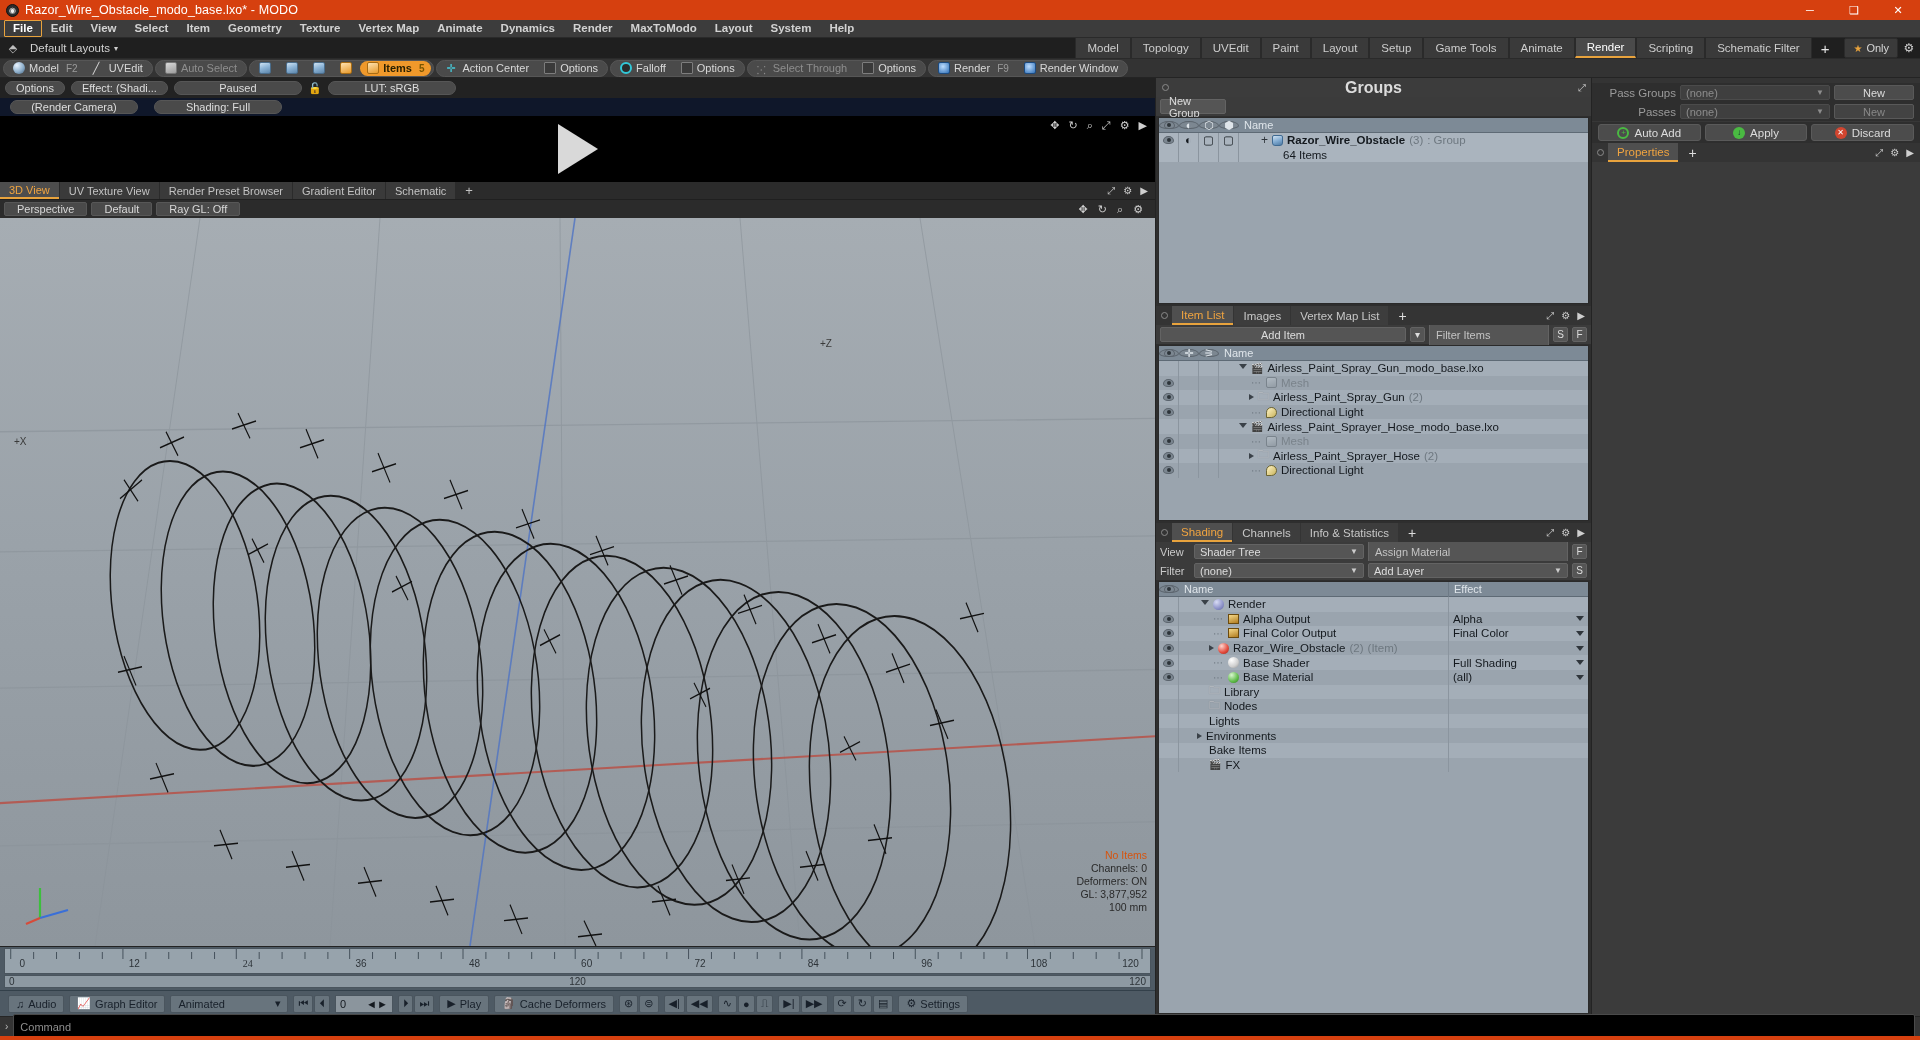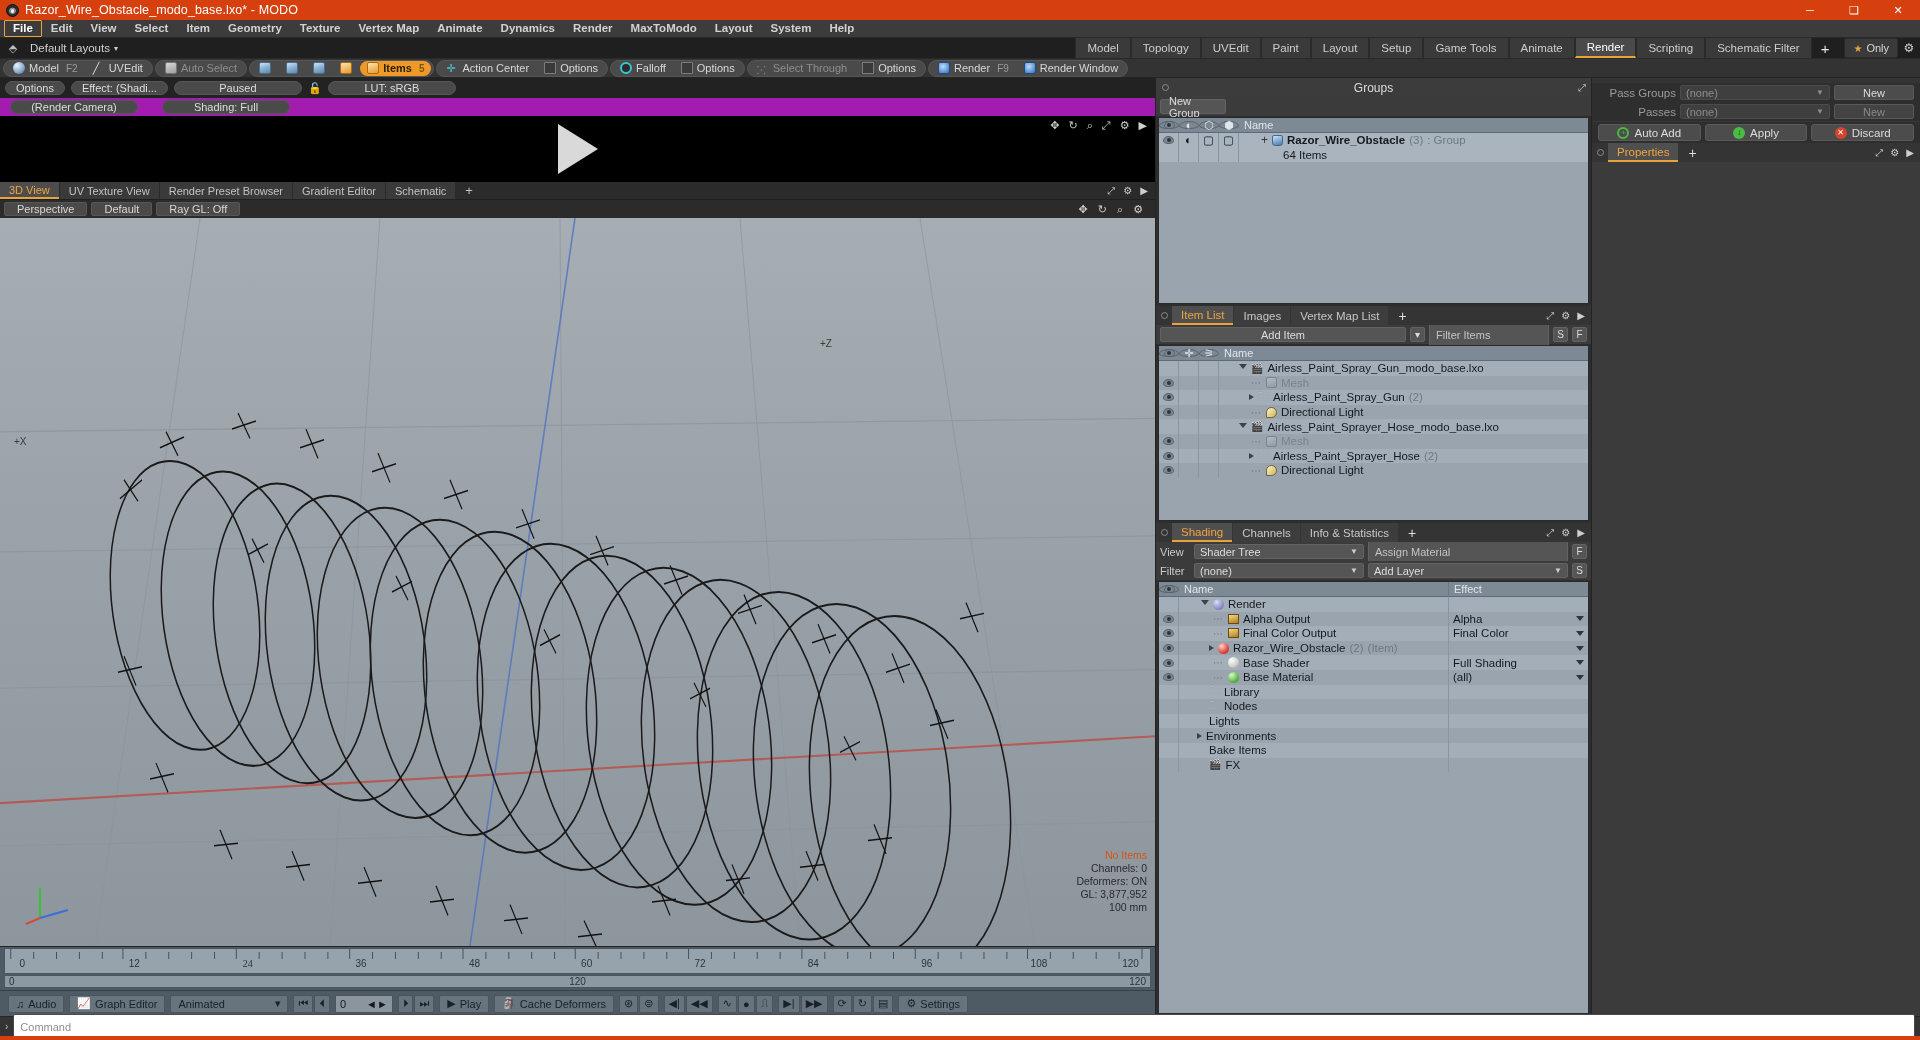--- a/index.html
+++ b/index.html
@@ -69,21 +69,21 @@
 
   
   .leftcol{width:1155px;display:flex;flex-direction:column;min-width:0;background:#2e2e2e;}
 
   
   .preview-head{height:20px;background:#222;display:flex;align-items:center;gap:6px;padding:0 5px;flex:0 0 20px;}
   .pill{background:#4a4a4a;border-radius:8px;height:14px;display:flex;align-items:center;justify-content:center;
         padding:0 10px;font-size:11px;color:#ddd;border:1px solid #565656;}
   .pill.wide{min-width:128px;}
   .lock-ico{width:14px;height:14px;color:#e4e4e4;font-size:11px;display:flex;align-items:center;justify-content:center;}
-  .preview-head2{height:18px;background:#a21caf;display:flex;align-items:center;gap:24px;padding:0 10px;flex:0 0 18px;}
+  .preview-head2{height:18px;background:#0f172a;display:flex;align-items:center;gap:16px;padding:0 10px;flex:0 0 18px;}
   .preview-area{flex:0 0 66px;background:#000;position:relative;display:flex;align-items:center;justify-content:center;}
   .play-tri{width:0;height:0;border-left:40px solid #d9d9d9;border-top:25px solid transparent;border-bottom:25px solid transparent;}
   .prev-icons{position:absolute;right:8px;top:3px;display:flex;gap:9px;color:#cfcfcf;font-size:11px;}
 
   
   .vp-tabs{height:18px;background:#2b2b2b;display:flex;align-items:stretch;flex:0 0 18px;border-bottom:1px solid #202020;}
   .vtab{padding:0 9px;display:flex;align-items:center;font-size:11px;color:#c3c3c3;background:#3a3a3a;margin-right:1px;}
   .vtab.sel{background:#4d4d4d;color:#f0a440;border-bottom:2px solid #e8a33d;}
   .vtab.plus{background:transparent;font-size:13px;}
   .vp-tabs .right{margin-left:auto;display:flex;gap:8px;align-items:center;padding-right:7px;color:#cfcfcf;font-size:10px;}
@@ -118,21 +118,21 @@
             justify-content:space-between;padding:0 4px;font-size:11px;color:#14191f;}
   .bgrp{display:flex;gap:1px;}
 
   
   .rightcol{width:765px;display:flex;min-width:0;background:#2e2e2e;border-left:1px solid #232323;}
   .rcenter{width:435px;display:flex;flex-direction:column;min-width:0;}
   .rfar{flex:1;display:flex;flex-direction:column;min-width:0;border-left:1px solid #232323;}
 
   .ptitle{height:19px;background:#3c3c3c;display:flex;align-items:center;justify-content:center;position:relative;flex:0 0 19px;}
   .ptitle .dot{position:absolute;left:6px;width:7px;height:7px;border-radius:50%;border:1px solid #8a8a8a;}
-  .ptitle .label{font-size:12px;color:#dcdcdc;}
+  .ptitle .label{font-size:16px;color:#dcdcdc;font-weight:bold;}
   .ptitle .rt{position:absolute;right:5px;display:flex;gap:7px;color:#cfcfcf;font-size:10px;}
 
   .ptabs{height:19px;background:#343434;display:flex;align-items:stretch;position:relative;flex:0 0 19px;}
   .ptabs .dot{width:16px;display:flex;align-items:center;justify-content:center;}
   .ptabs .dot i{width:7px;height:7px;border-radius:50%;border:1px solid #8a8a8a;display:block;}
   .ptab{padding:0 9px;display:flex;align-items:center;font-size:11.5px;color:#c7c7c7;background:#3d3d3d;margin-right:1px;}
   .ptab.sel{background:#4f4f4f;color:#f0a440;border-bottom:2px solid #e8a33d;}
   .ptab.plus{background:transparent;font-size:14px;color:#ddd;}
   .ptabs .rt{margin-left:auto;display:flex;gap:7px;align-items:center;padding-right:6px;color:#cfcfcf;font-size:10px;}
 
@@ -207,21 +207,21 @@
   .cgd{width:12px;height:12px;border-radius:50%;background:#4aba42;color:#123;font-size:8px;display:flex;
        align-items:center;justify-content:center;}
   .cgx{width:12px;height:12px;border-radius:50%;background:#d1452f;color:#fff;font-size:8px;display:flex;
        align-items:center;justify-content:center;}
   .propbody{flex:1;background:#3b3b3b;}
 
   
   .cmdbar{height:20px;background:#343434;display:flex;align-items:center;gap:5px;padding:0 5px;flex:0 0 20px;
           border-top:1px solid #262626;}
   .cmdarrow{color:#bbb;font-size:10px;}
-  .cmdinput{flex:1;background:#ffffff;border:1px solid #4a4a4a;height:15px;display:flex;align-items:center;
+  .cmdinput{flex:1;background:#000000;border:1px solid #4a4a4a;height:15px;display:flex;align-items:center;
             padding:12px 6px;font-size:11px;color:#8e8e8e;border-radius:2px;}
   .statusbar{height:4px;background:#d6400f;flex:0 0 4px;}
 </style>
 </head>
 <body>
 
 <div class="app">
 
   <div class="titlebar">
     <div class="title-icon">◉</div>

